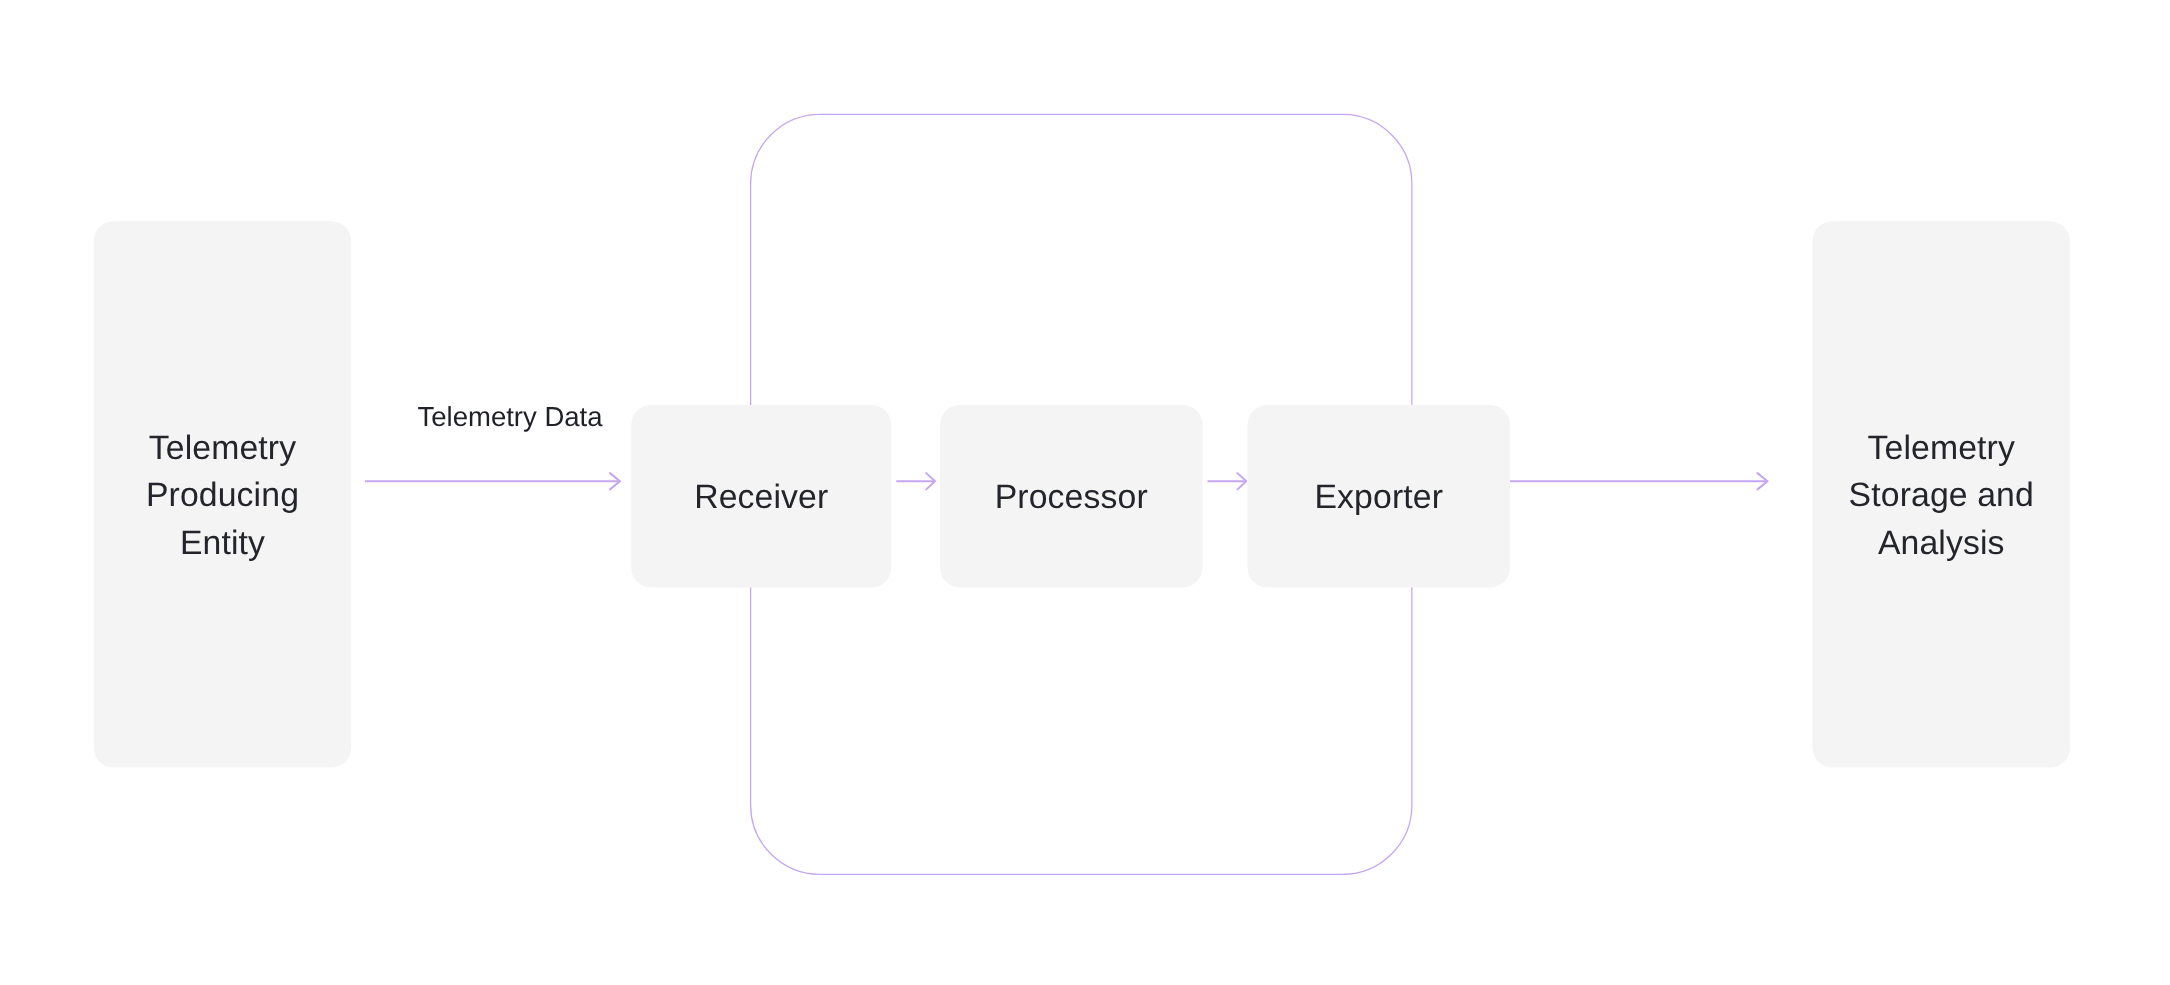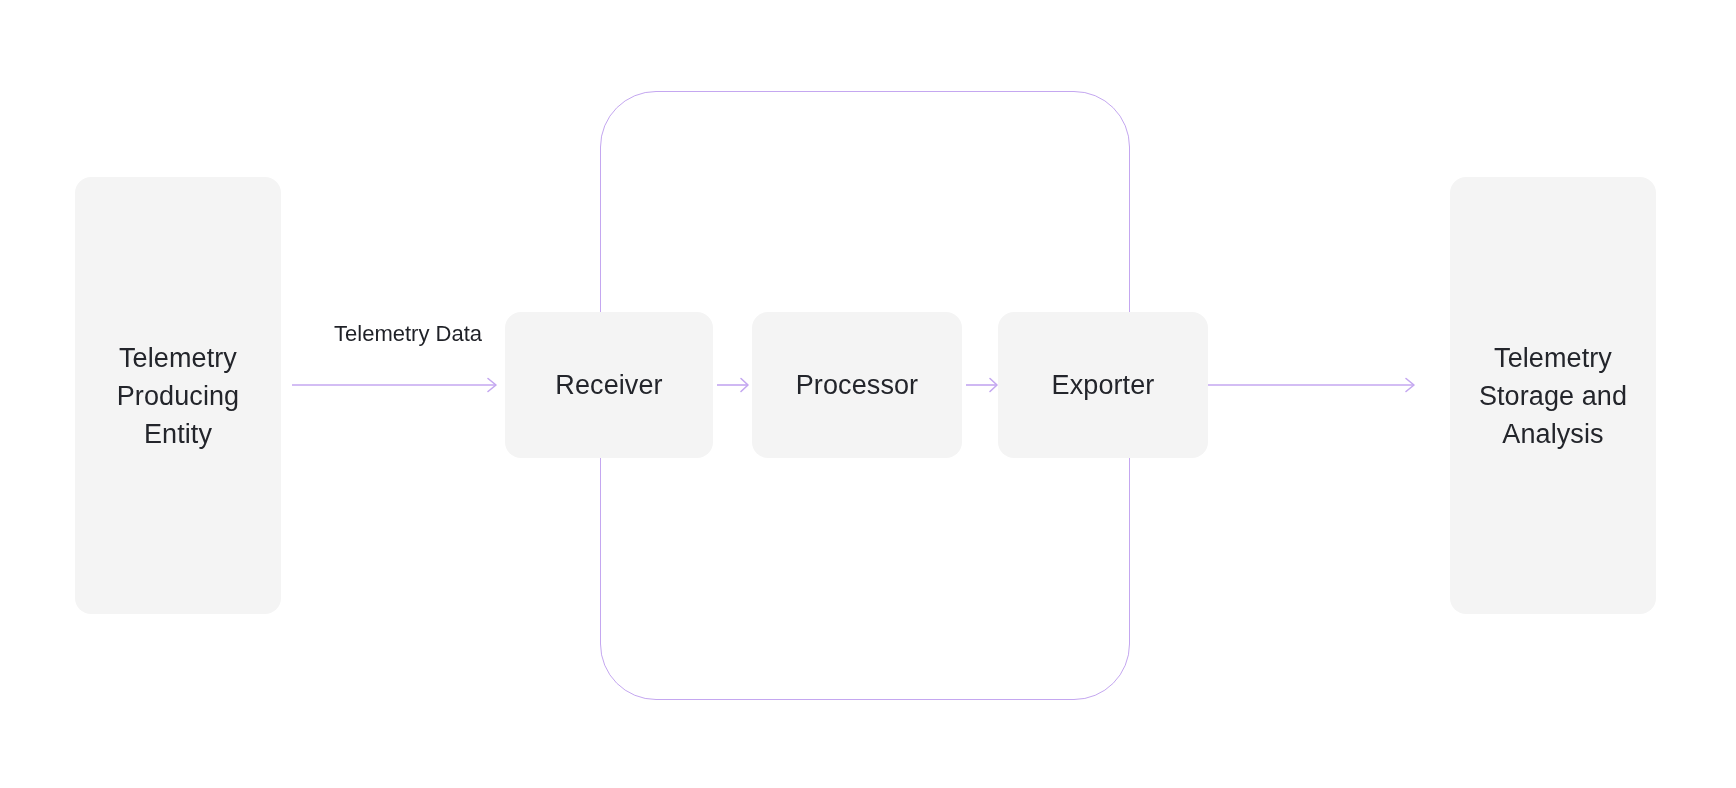--- a/index.html
+++ b/index.html
@@ -47,21 +47,21 @@
 
   .endpoint{
     width:206px;height:437px;
     top:177px;
   }
   #node-source{left:75px;}
   #node-sink{left:1450px;}
 
   .pipeline-node{
     height:146px;
-    top:312px;
+    top:324px;
     text-align:center;
   }
   #node-receiver{left:505px;width:208px;}
   #node-processor{left:752px;width:210px;}
   #node-exporter{left:998px;width:210px;}
 
   
   .arrow{
     position:absolute;
     z-index:2;

